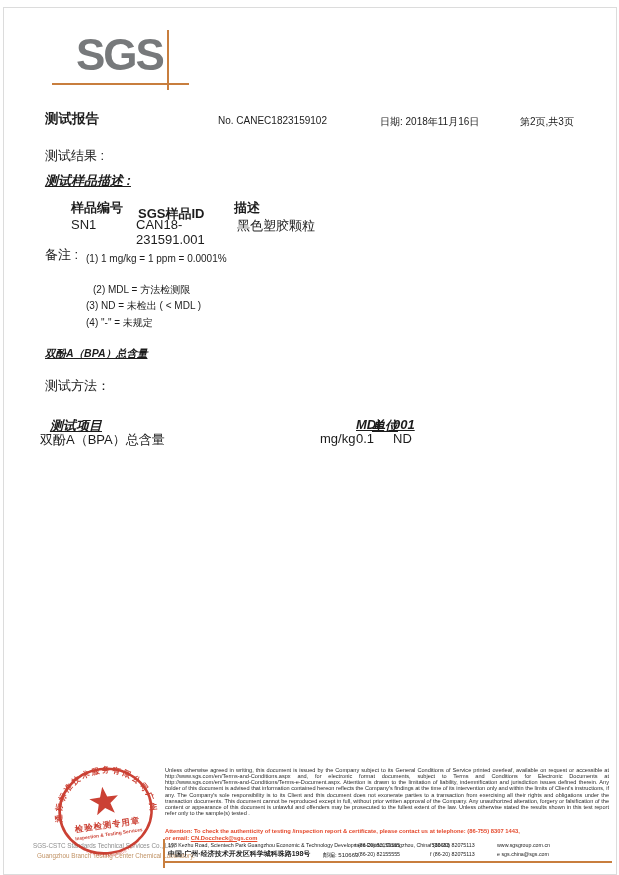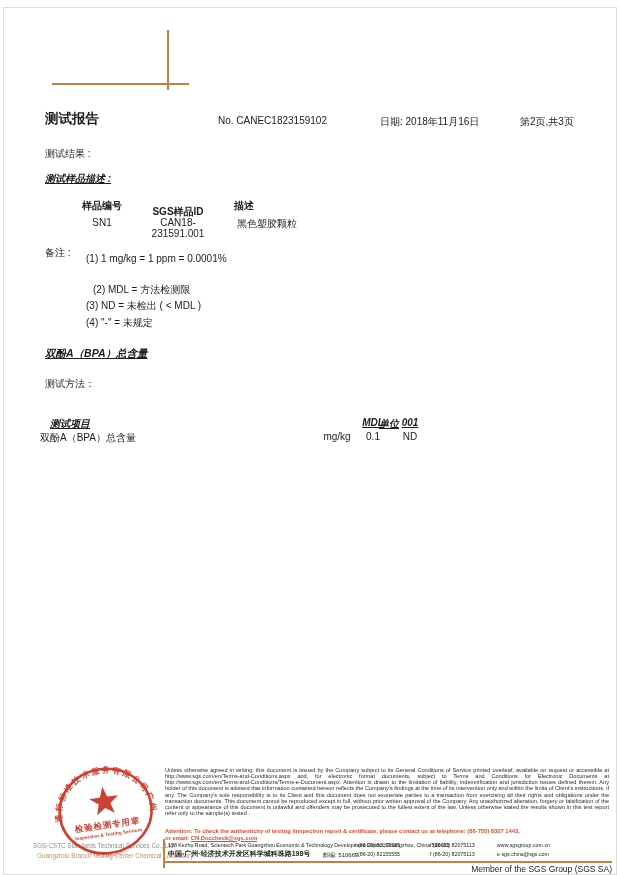--- a/index.html
+++ b/index.html
@@ -14,25 +14,25 @@
   .logo-text{position:absolute;left:76px;top:33px;font-size:44px;font-weight:bold;color:#77797b;letter-spacing:-2px;line-height:1;}
   .logo-hline{position:absolute;left:52px;top:83px;width:137px;height:2px;background:#c87e3e;}
   .logo-vline{position:absolute;left:167px;top:30px;width:2px;height:60px;background:#c87e3e;}
 
   
   .hdr-title{left:45px;top:110px;font-size:13.5px;font-weight:bold;}
   .hdr-no{left:218px;top:115px;font-size:10px;}
   .hdr-date{left:380px;top:115px;font-size:10px;}
   .hdr-page{left:520px;top:115px;font-size:10px;}
 
-  .t10{font-size:10px;}
+  .t10{font-size:13px;}
   .b{font-weight:bold;}
   .u{text-decoration:underline;font-style:italic;}
   .i{font-style:italic;}
-  .ctr{text-align:center;}
+  .ctr{text-align:left;}
 
   .results-label{left:45px;top:147px;}
   .sample-heading{left:45px;top:172px;}
 
   
   .st-h1{left:71px;top:199px;width:62px;}
   .st-h2{left:138px;top:205px;width:80px;}
   .st-h3{left:234px;top:199px;}
   .st-c1{left:71px;top:217px;width:62px;}
   .st-c2{left:136px;top:217px;width:84px;}
@@ -84,20 +84,21 @@
 
   .footer-hline{left:163px;top:861px;width:449px;height:1.5px;background:#c87e3e;}
   .member{left:0;top:864px;width:612px;text-align:right;font-size:8.5px;color:#1c1c1c;}
 </style>
 </head>
 <body>
 
 <div class="page">
   <div class="page-border"></div>
 
+  <span class="logo-text">SGS</span>
   <div class="logo-hline"></div>
   <div class="logo-vline"></div>
 
   <div class="abs hdr-title">测试报告</div>
   <div class="abs hdr-no">No. CANEC1823159102</div>
   <div class="abs hdr-date">日期: 2018年11月16日</div>
   <div class="abs hdr-page">第2页,共3页</div>
 
   <div class="abs t10 results-label">测试结果 :</div>
   <div class="abs t10 b u sample-heading">测试样品描述 :</div>
@@ -158,14 +159,13 @@
   <div class="abs col-tel1">t (86-20) 82155555</div>
   <div class="abs col-fax1">f (86-20) 82075113</div>
   <div class="abs col-web1">www.sgsgroup.com.cn</div>
   <div class="abs addr-cn">中国·广州·经济技术开发区科学城科珠路198号</div>
   <div class="abs addr-post">邮编: 510663</div>
   <div class="abs col-tel2">t (86-20) 82155555</div>
   <div class="abs col-fax2">f (86-20) 82075113</div>
   <div class="abs col-web2">e sgs.china@sgs.com</div>
 
   <div class="abs footer-hline"></div>
-  <div class="abs member">Member of the SGS Group (SGS SA)</div>
 </div>
 
 </body></html>

